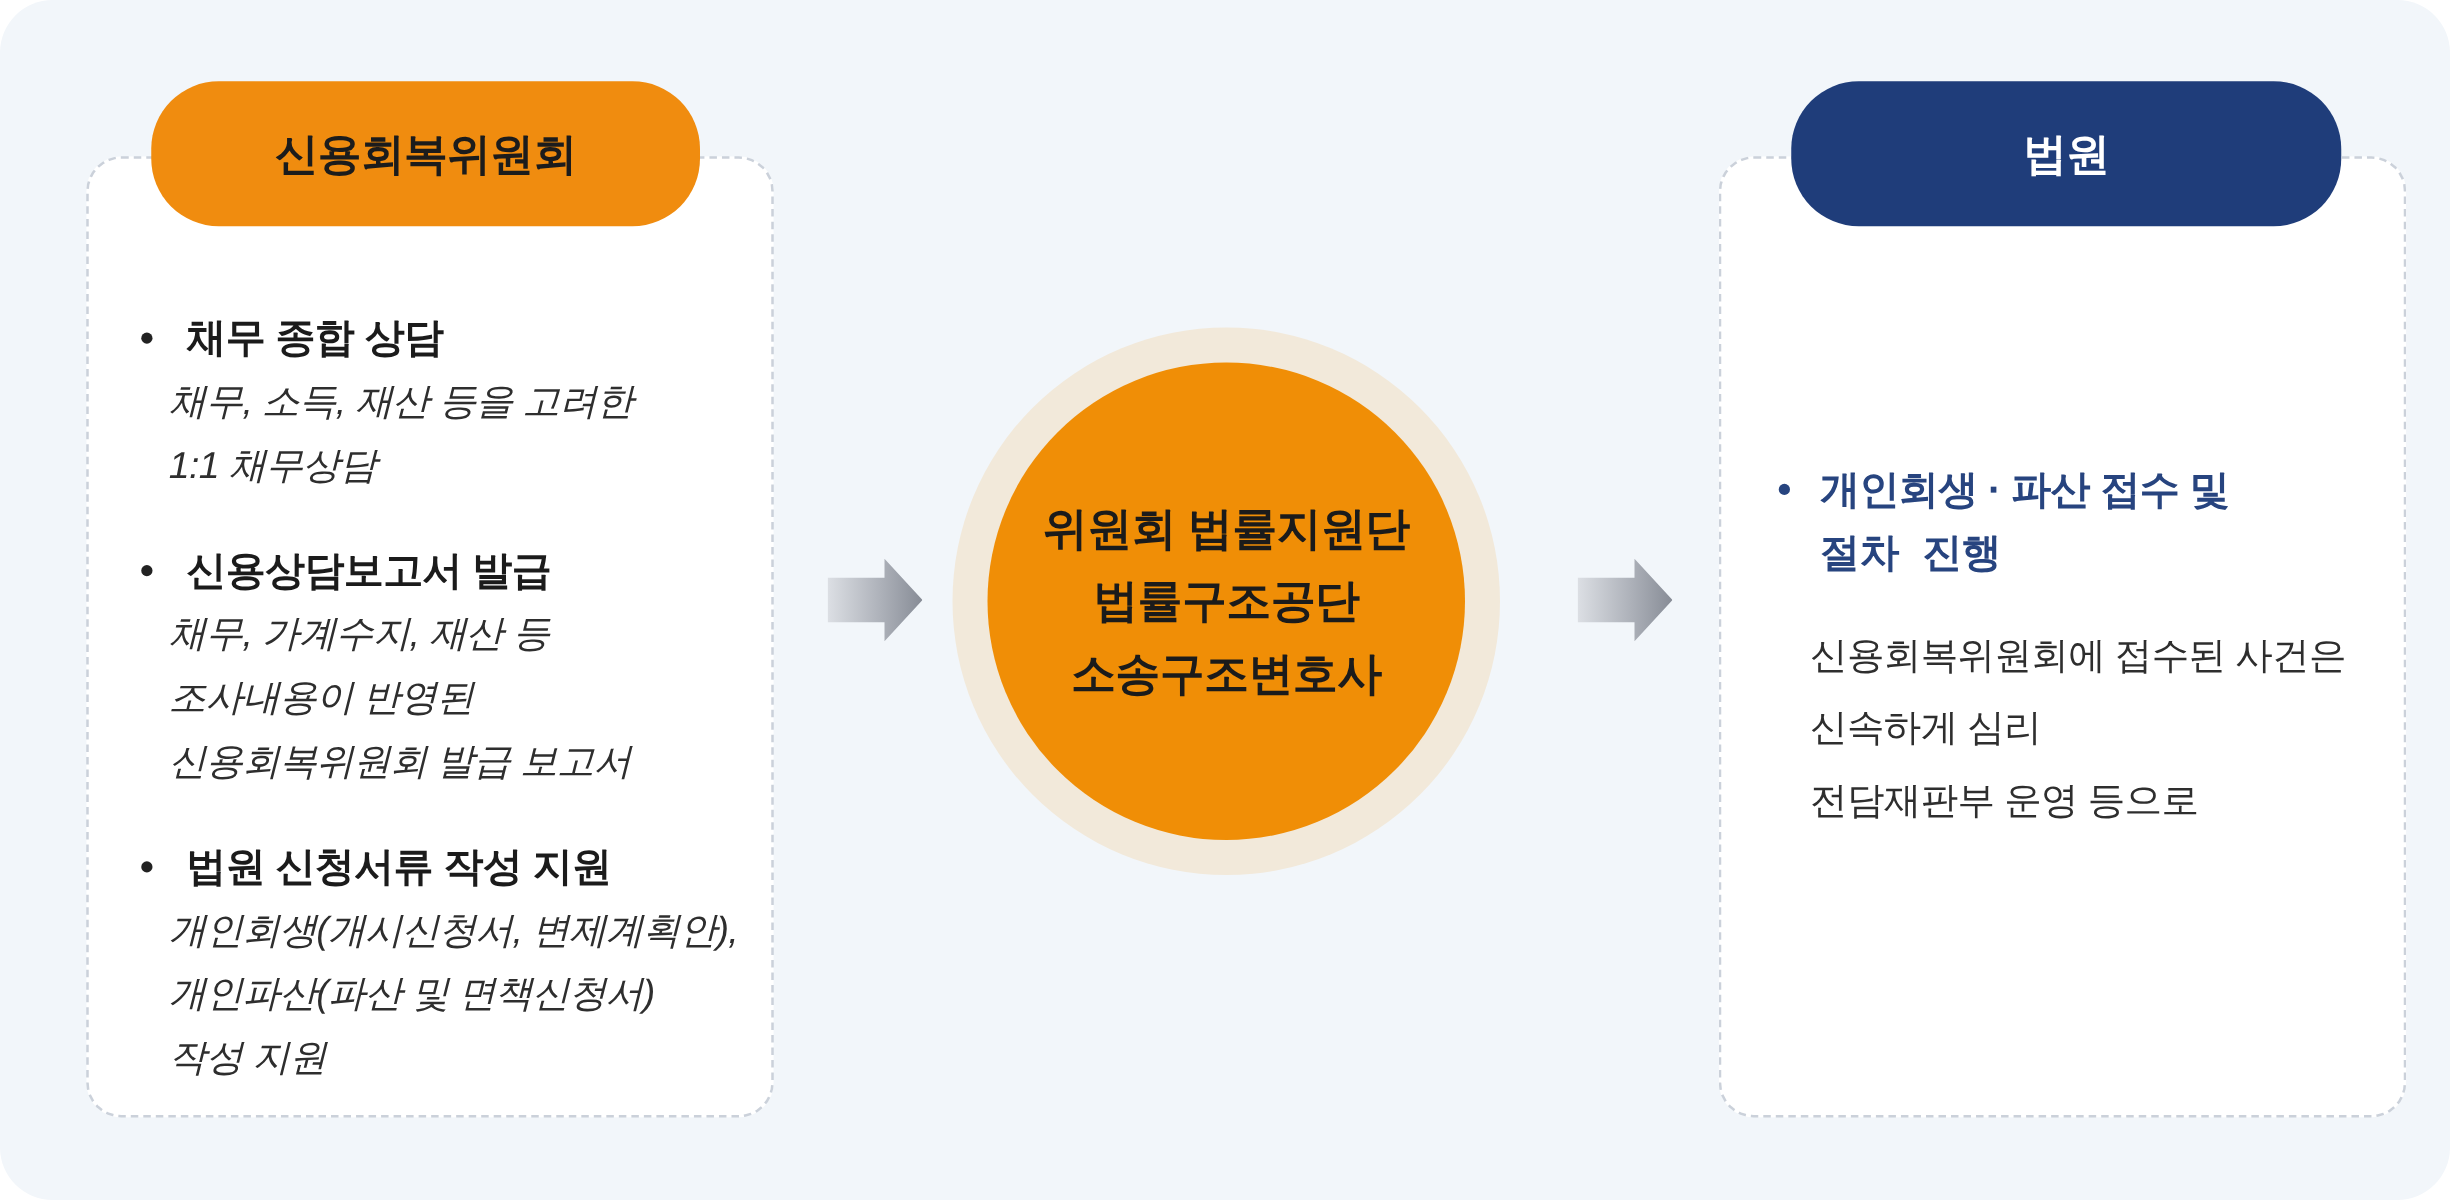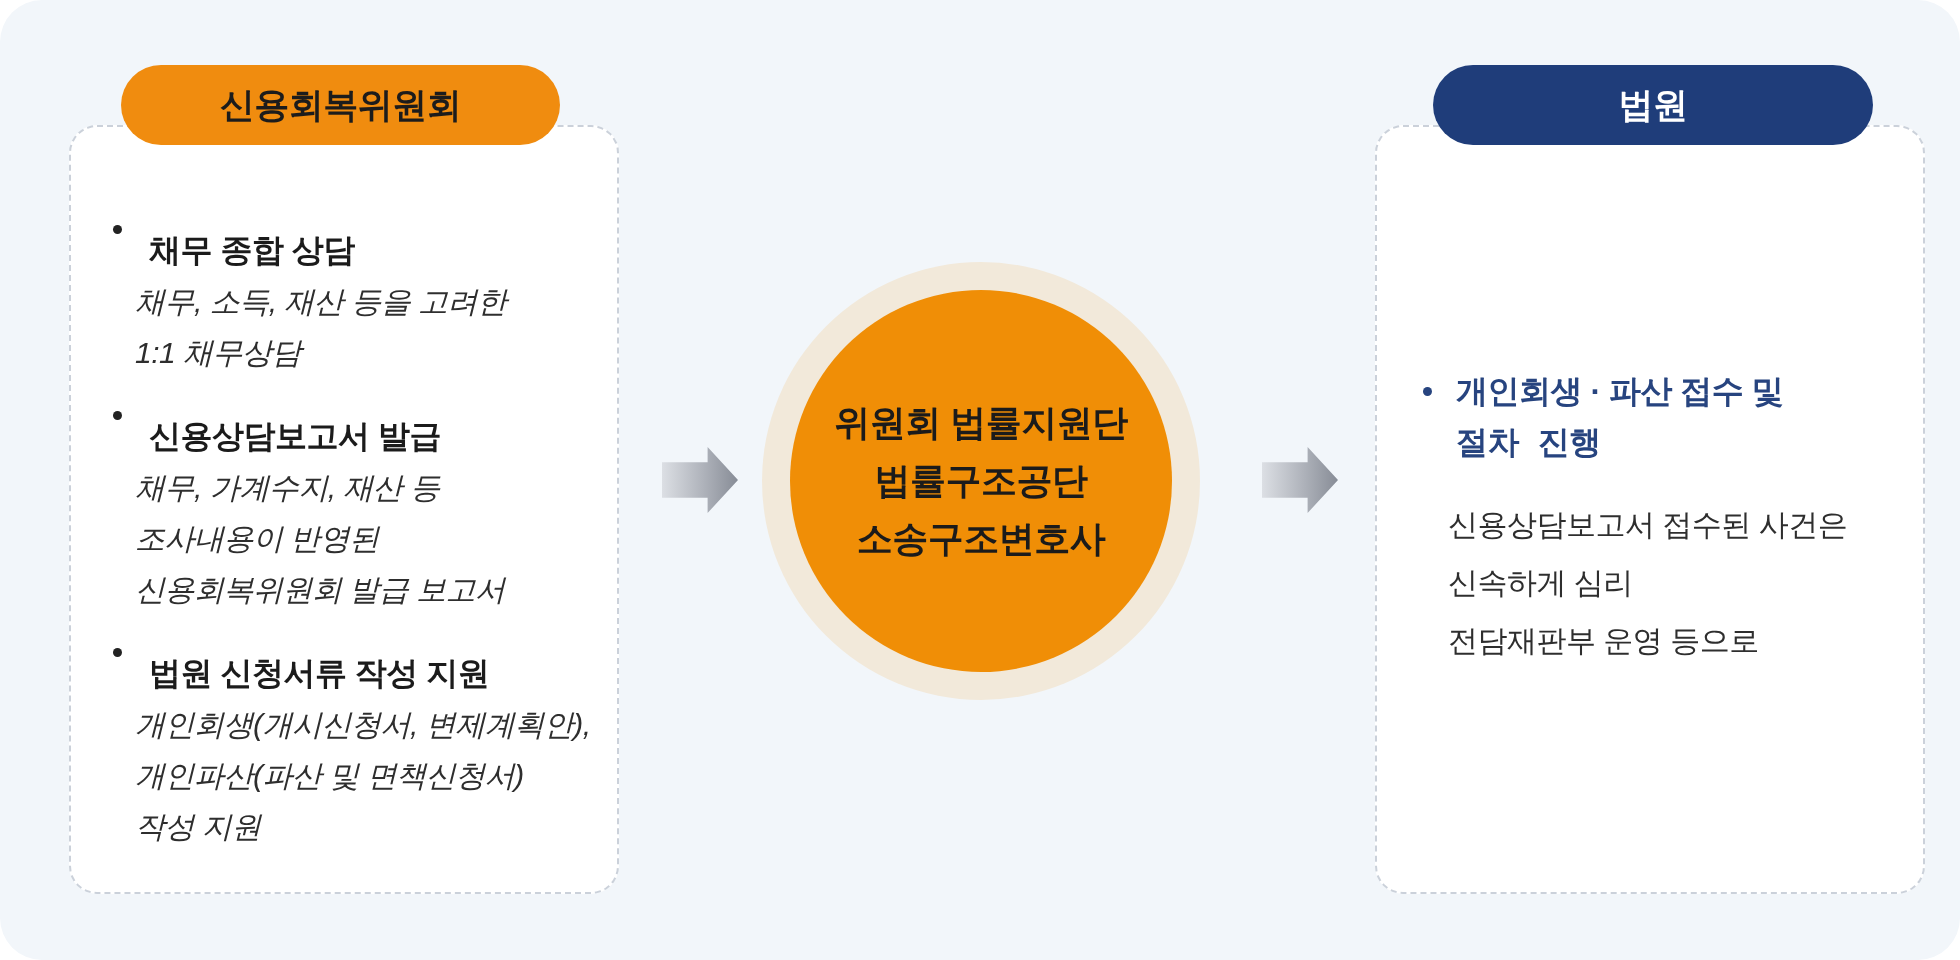--- a/index.html
+++ b/index.html
@@ -25,21 +25,21 @@
     border: 2px dashed #CBD1DA;
     border-radius: 28px;
     box-sizing: border-box;
   }
   .card-left  { left: 69px; }
   .card-right { left: 1375px; }
 
   .pill {
     position: absolute;
     top: 65px;
-    height: 80px;
+    height: 116px;
     border-radius: 54px;
     display: flex;
     align-items: center;
     justify-content: center;
     font-size: 35px;
     font-weight: bold;
     letter-spacing: -0.5px;
     z-index: 3;
   }
   .pill-left {
@@ -60,22 +60,23 @@
     left: 71px;
     top: 225px;
     width: 520px;
     padding-left: 42px;
     box-sizing: border-box;
   }
   .item { margin-bottom: 33px; }
   .item:last-child { margin-bottom: 0; }
   .item-title-row {
     display: flex;
-    align-items: flex-start;
+    align-items: center;
     line-height: 51px;
+    margin-top: 20px;
   }
   .dot {
     width: 9px;
     height: 9px;
     border-radius: 50%;
     background: #222222;
     margin-right: 27px;
     flex: 0 0 auto;
   }
   .dot-blue { background: #27447F; }
@@ -232,18 +233,18 @@
   <div class="pill pill-right">
     <span>법원</span>
   </div>
   <div class="card card-right"></div>
   <div class="right-content">
     <div class="right-title-row">
       <span class="dot dot-blue"></span>
       <span class="right-title">개인회생 · 파산 접수 및</span>
     </div>
     <div class="right-title-cont">절차 진행</div>
-    <div class="right-body">신용상담보고서 접수된 사건은</div>
+    <div class="right-body">신용회복위원회에 접수된 사건은</div>
     <div class="right-body" style="margin-top:0;">신속하게 심리</div>
     <div class="right-body" style="margin-top:0;">전담재판부 운영 등으로</div>
   </div>
 
 </div>
 
 </body></html>

